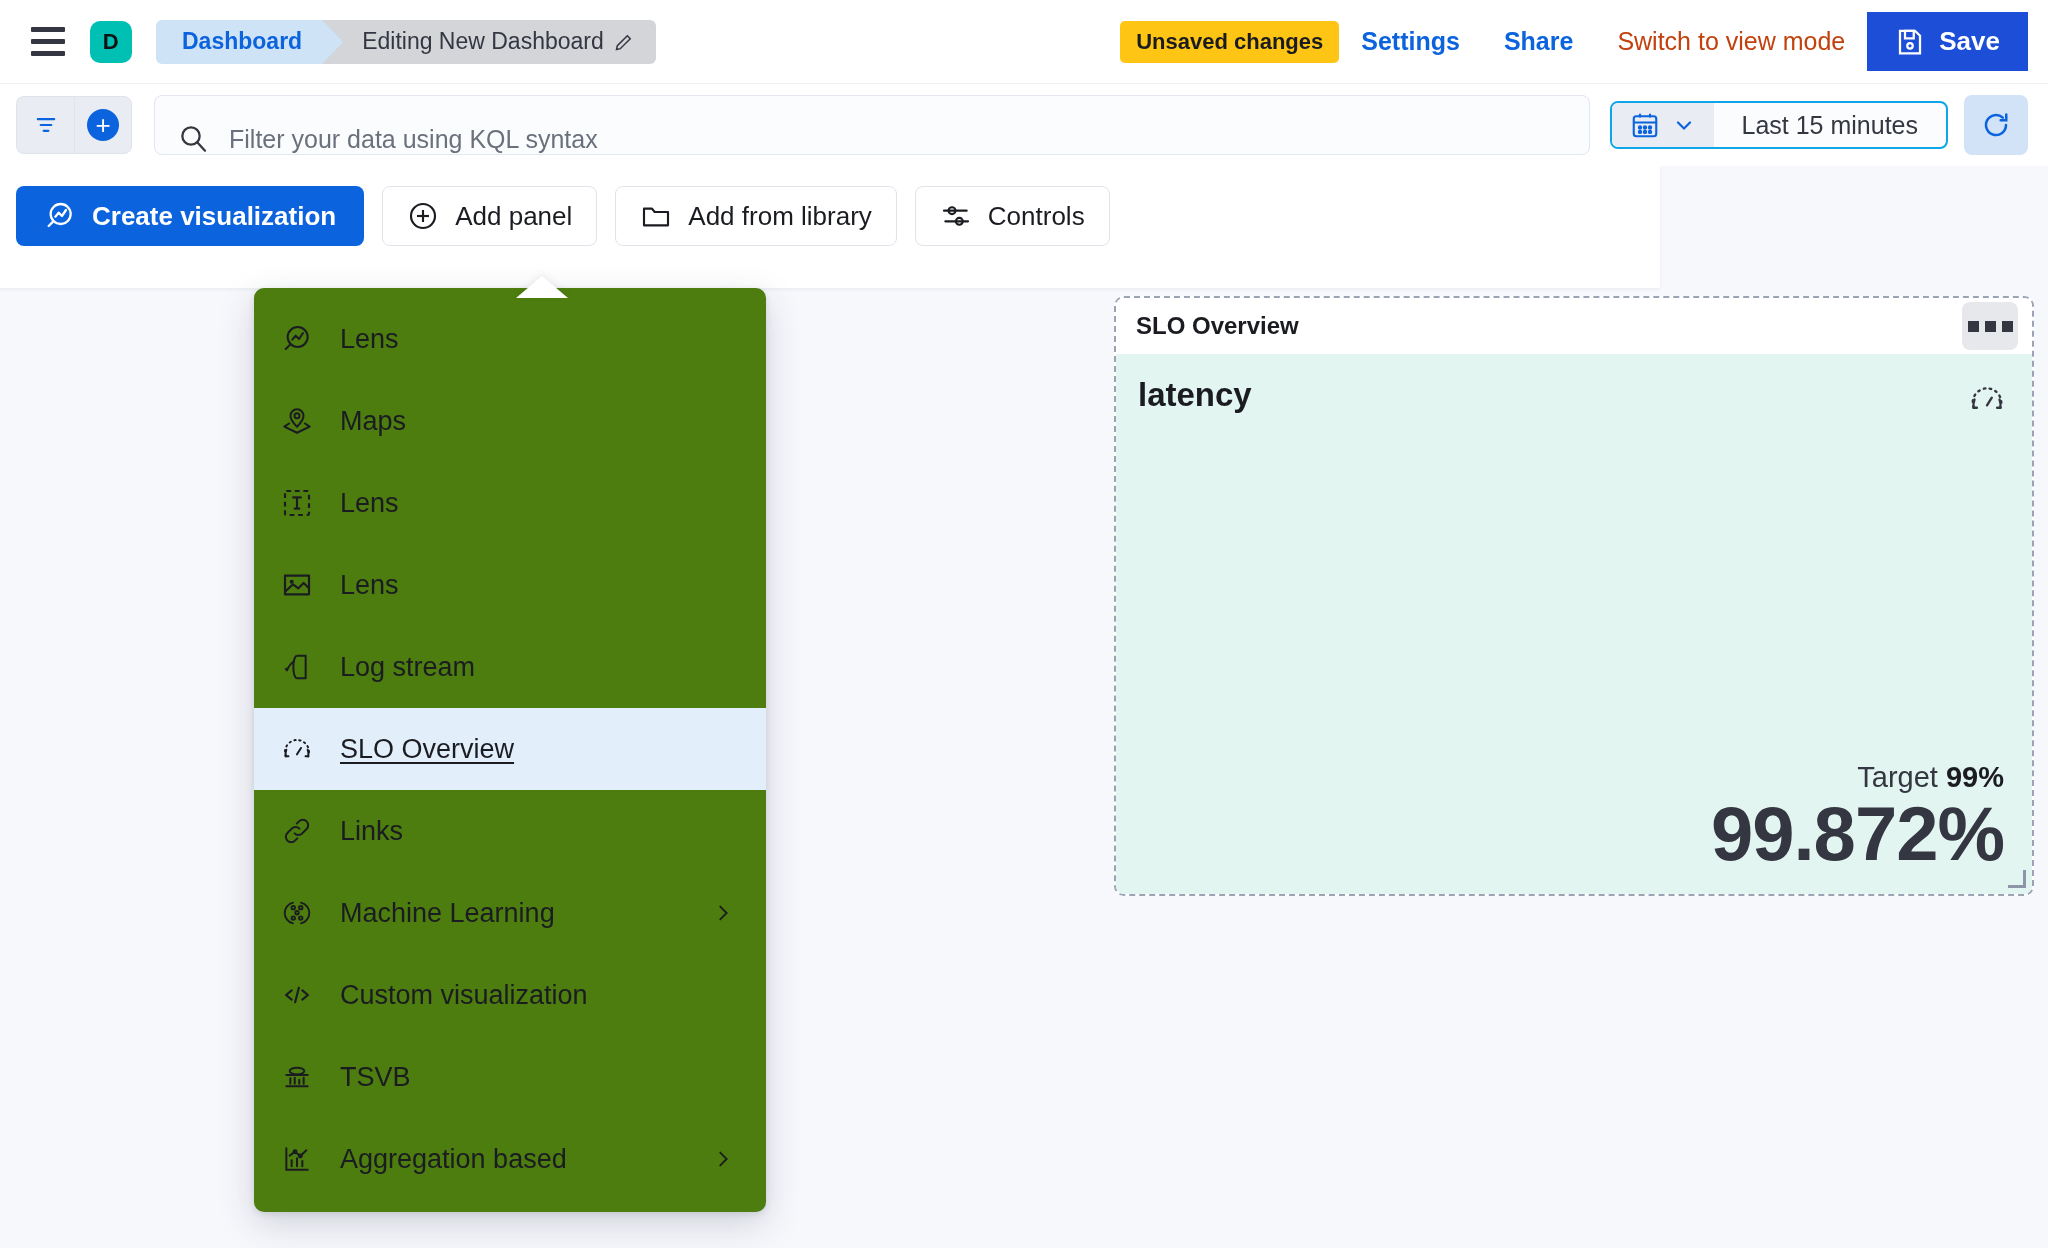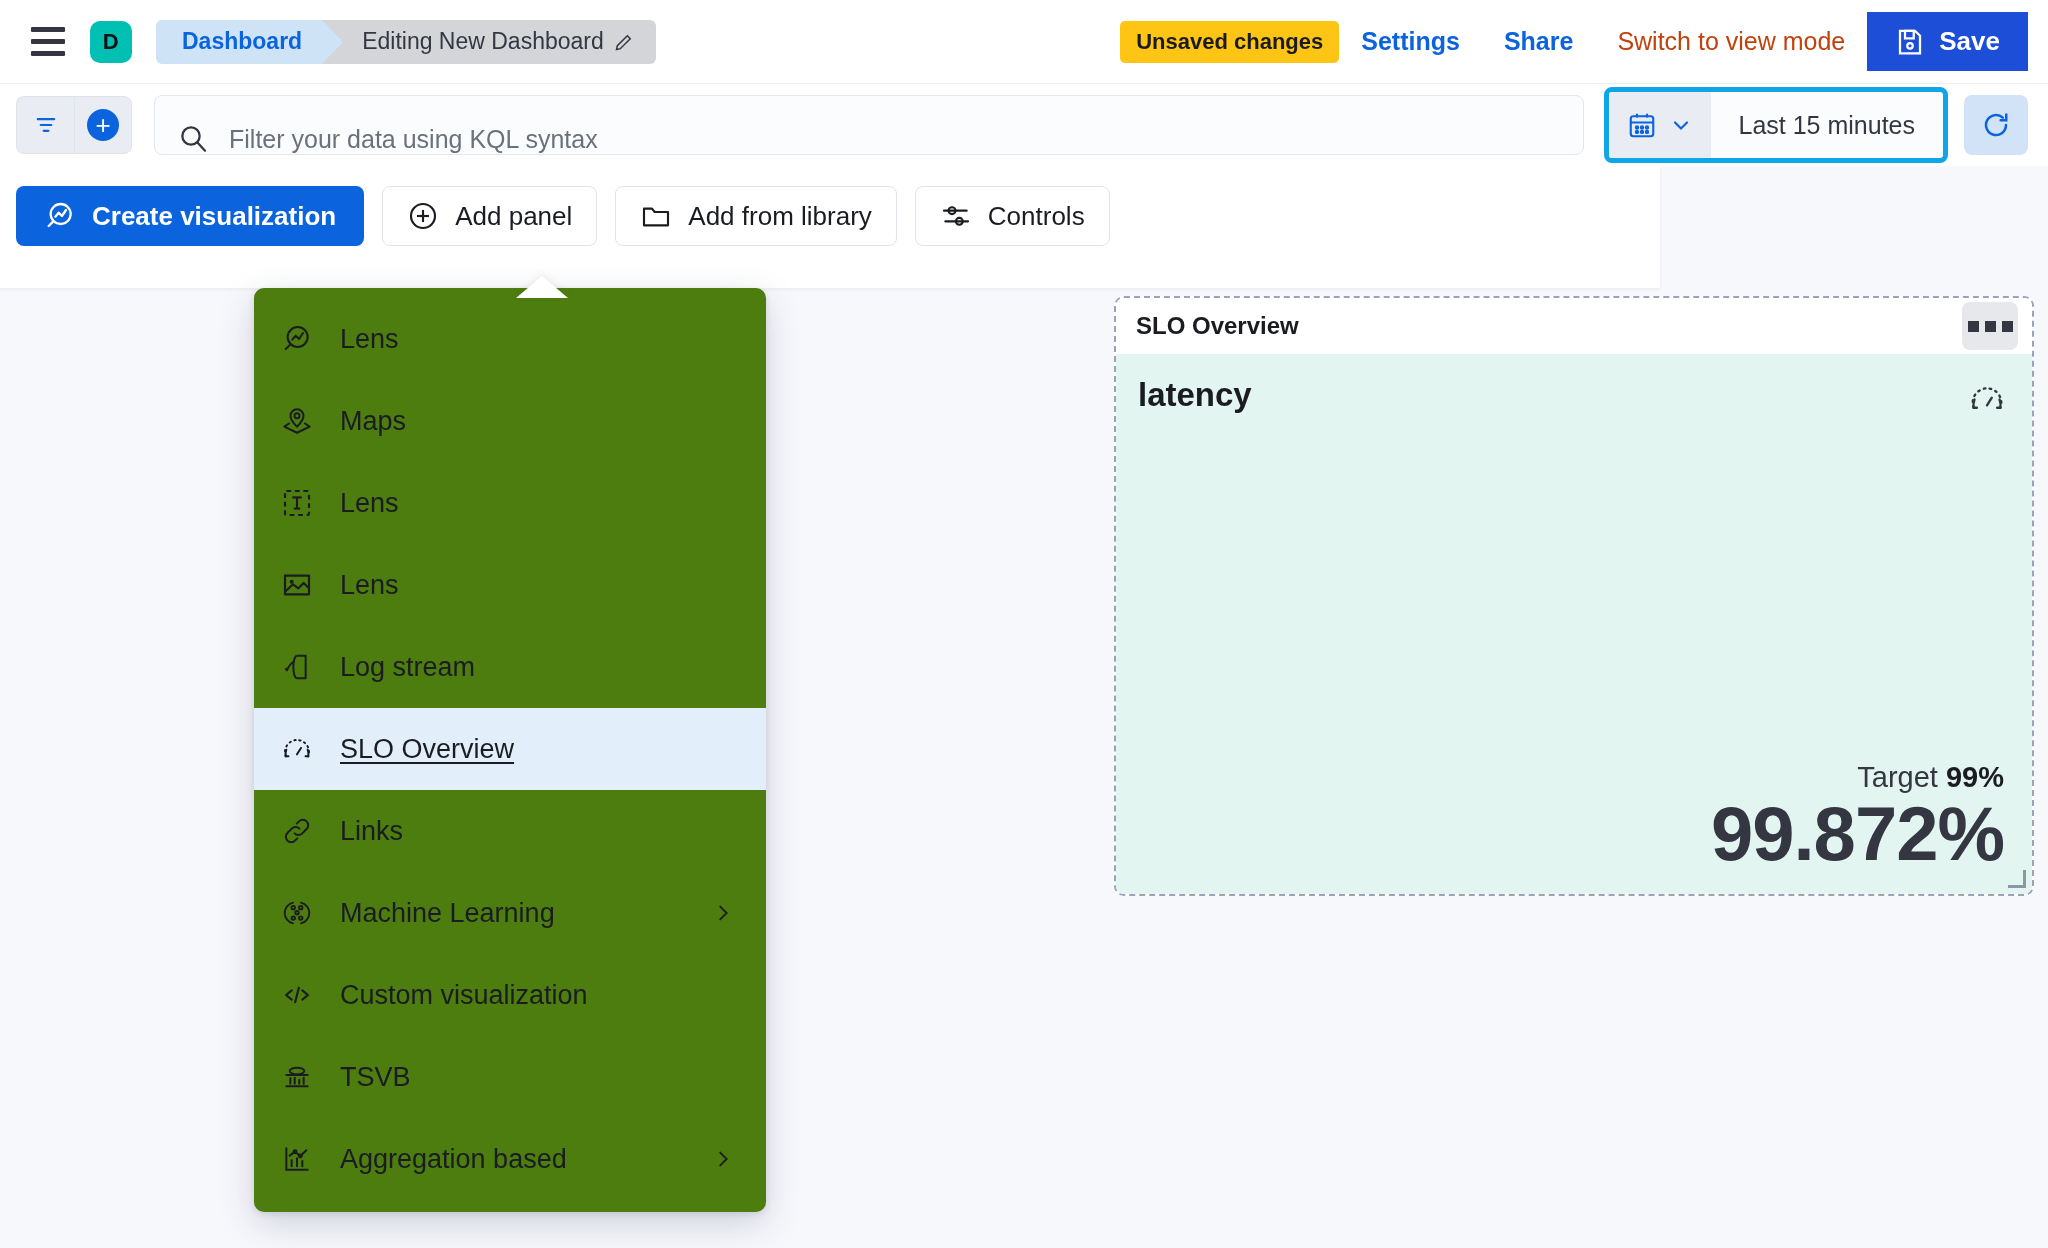--- a/index.html
+++ b/index.html
@@ -94,22 +94,22 @@
     border-radius:8px; margin-left:22px; display:flex; align-items:flex-end;
     padding: 0 22px; gap:20px; min-width:0;
   }
   .searchbox input {
     border:none; outline:none; background:transparent; flex:1;
     font-family:inherit; font-size:25px; color:#343741;
   }
   .searchbox input::placeholder { color:#6a717d; }
 
   .datepicker {
-    display:flex; align-items:center; height:76px; margin-left:20px;
-    border:5px solid #0ea5e9; border-radius:8px; overflow:hidden; background:#fbfcfd;
+    display:flex; align-items:center; height:48px; margin-left:20px;
+    border:2px solid #0ea5e9; border-radius:8px; overflow:hidden; background:#fbfcfd;
   }
   .dp-cal {
     display:flex; align-items:center; gap:12px; padding: 0 18px;
     height:100%; background:#e9edf3; cursor:pointer;
   }
   .dp-text { padding: 0 28px; font-size:25px; color:#343741; cursor:pointer; white-space:nowrap; }
   .refresh-btn {
     width:64px; height:60px; margin-left:16px; border-radius:8px;
     background:#d3e3f7; display:flex; align-items:center; justify-content:center;
     cursor:pointer; border:none;

